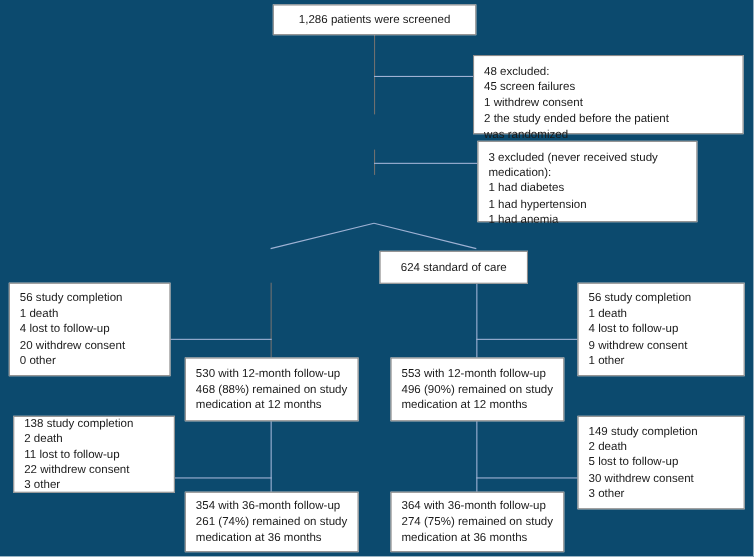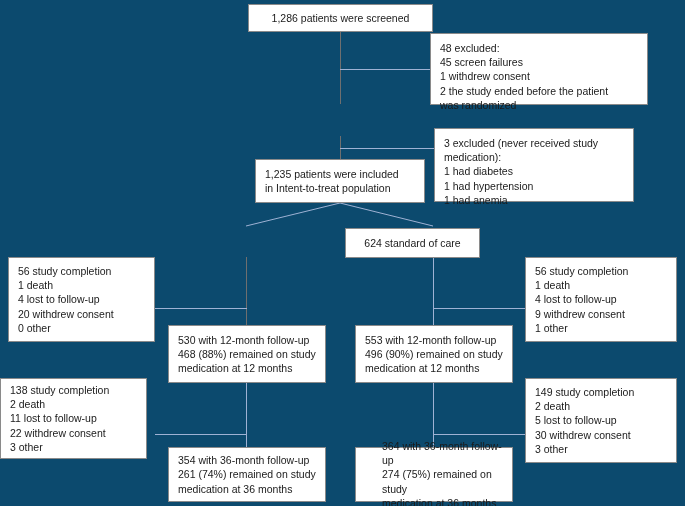--- a/index.html
+++ b/index.html
@@ -83,41 +83,37 @@
   <div class="conn v" style="left:433px; top:257px; height:68px;"></div>
   <div class="conn h" style="left:433px; top:308px; width:92px;"></div>
 
   <div class="conn v" style="left:433px; top:383px; height:64px;"></div>
   <div class="conn h" style="left:433px; top:434px; width:92px;"></div>
 
   <div class="box center vcenter" style="left:248px; top:4px; width:185px; height:28px;">
     <div class="inner">1,286 patients were screened</div>
   </div>
 
-  <div class="box" style="left:430px; top:33px; width:218px; height:72px;">
+  <div class="box" style="left:430px; top:50px; width:246px; height:72px;">
     <div class="inner">48 excluded:
 45 screen failures
 1 withdrew consent
 2 the study ended before the patient
 was randomized</div>
   </div>
 
 
   <div class="box" style="left:434px; top:128px; width:200px; height:74px;">
     <div class="inner">3 excluded (never received study
 medication):
 1 had diabetes
 1 had hypertension
 1 had anemia</div>
   </div>
 
-  <div class="box vcenter" style="left:255px; top:159px; width:170px; height:44px;">
-    <div class="inner">1,235 patients were included
-in Intent-to-treat population</div>
-  </div>
 
 
   <div class="box center vcenter" style="left:345px; top:228px; width:135px; height:30px;">
     <div class="inner">624 standard of care</div>
   </div>
 
   <div class="box vcenter" style="left:8px; top:257px; width:147px; height:85px;">
     <div class="inner">56 study completion
 1 death
 4 lost to follow-up
@@ -138,21 +134,21 @@
 468 (88%) remained on study
 medication at 12 months</div>
   </div>
 
   <div class="box vcenter" style="left:355px; top:325px; width:158px; height:58px;">
     <div class="inner">553 with 12-month follow-up
 496 (90%) remained on study
 medication at 12 months</div>
   </div>
 
-  <div class="box vcenter" style="left:0; top:378px; width:147px; height:81px;">
+  <div class="box vcenter" style="left:12px; top:378px; width:147px; height:70px;">
     <div class="inner">138 study completion
 2 death
 11 lost to follow-up
 22 withdrew consent
 3 other</div>
   </div>
 
   <div class="box vcenter" style="left:525px; top:378px; width:152px; height:85px;">
     <div class="inner">149 study completion
 2 death
@@ -160,19 +156,19 @@
 30 withdrew consent
 3 other</div>
   </div>
 
   <div class="box vcenter" style="left:168px; top:447px; width:158px; height:55px;">
     <div class="inner">354 with 36-month follow-up
 261 (74%) remained on study
 medication at 36 months</div>
   </div>
 
-  <div class="box vcenter" style="left:355px; top:447px; width:158px; height:55px;padding-left:17px;">
+  <div class="box vcenter" style="left:355px; top:447px; width:158px; height:55px;">
     <div class="inner">364 with 36-month follow-up
 274 (75%) remained on study
 medication at 36 months</div>
   </div>
 
 </div>
 
 </body></html>

